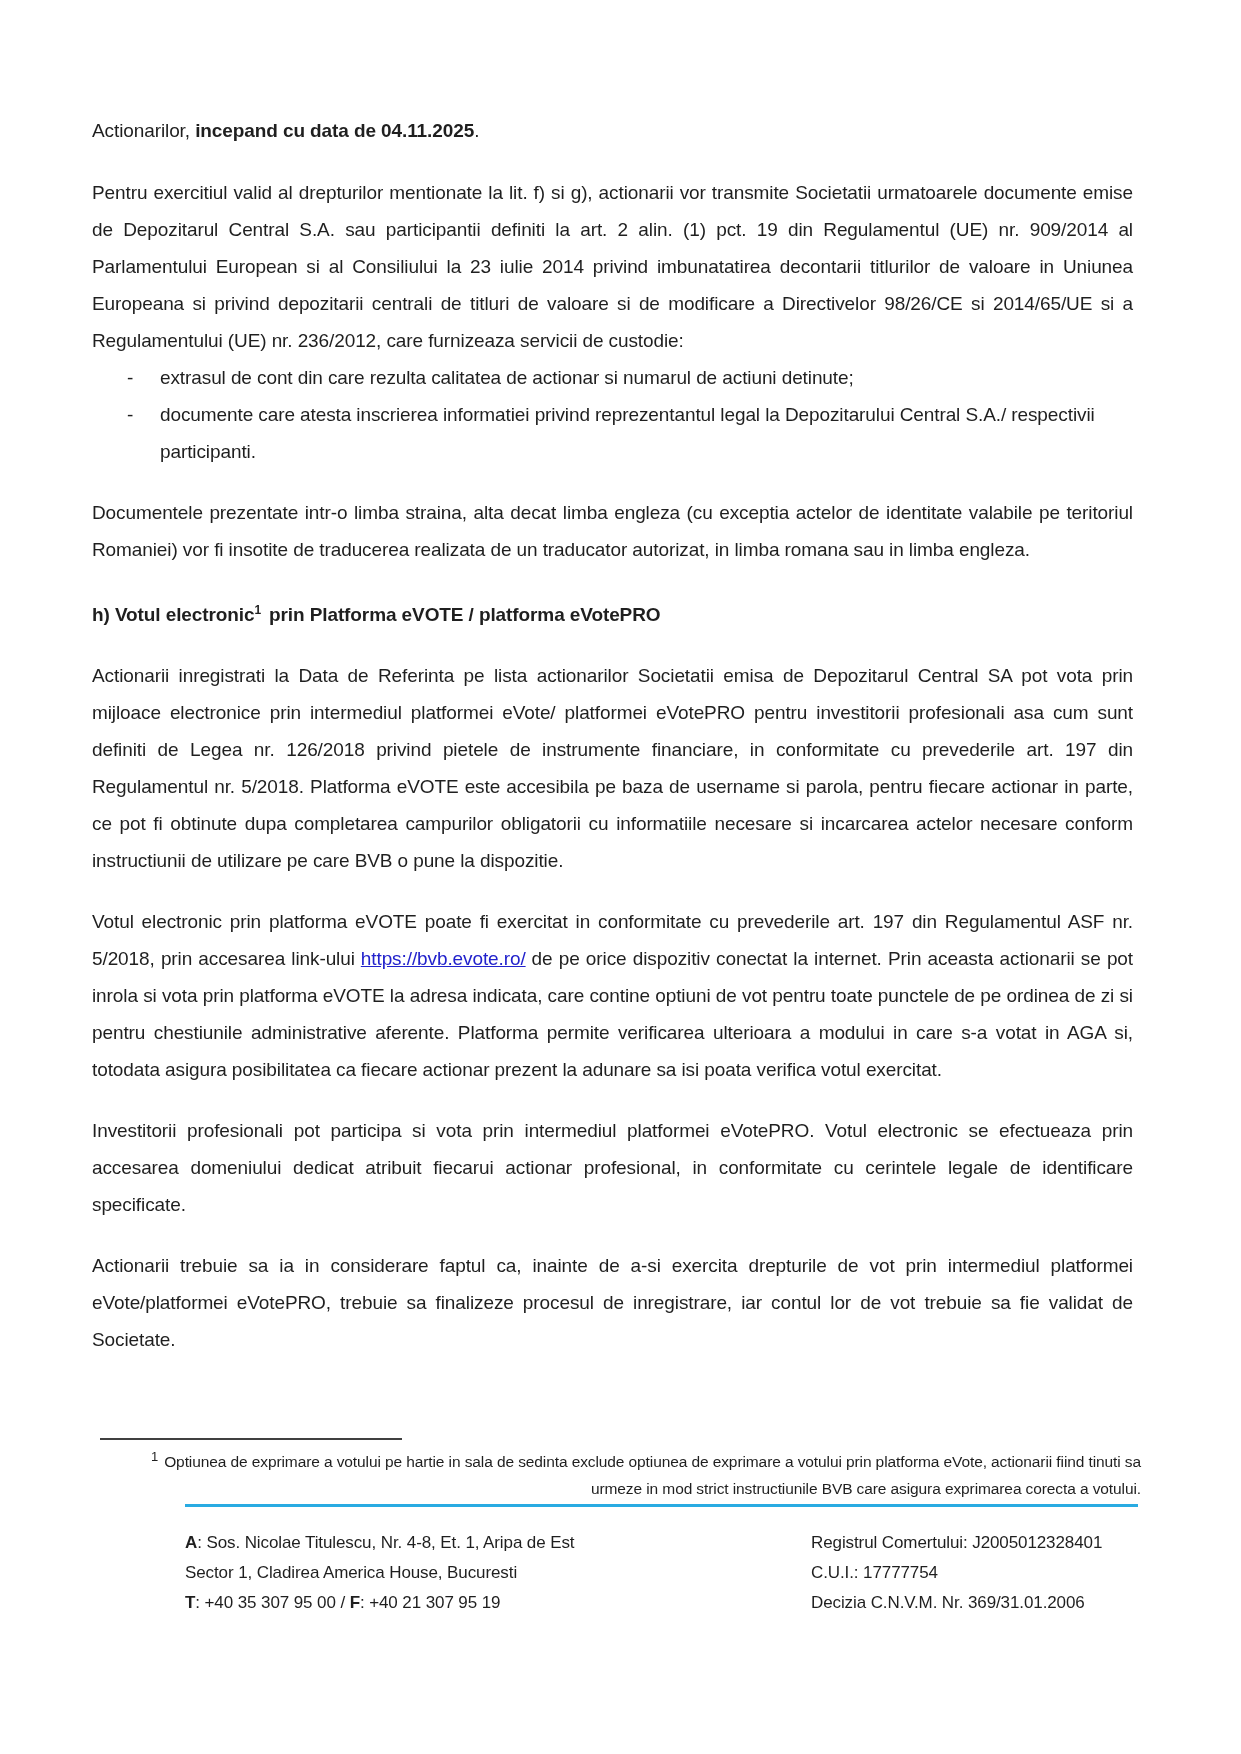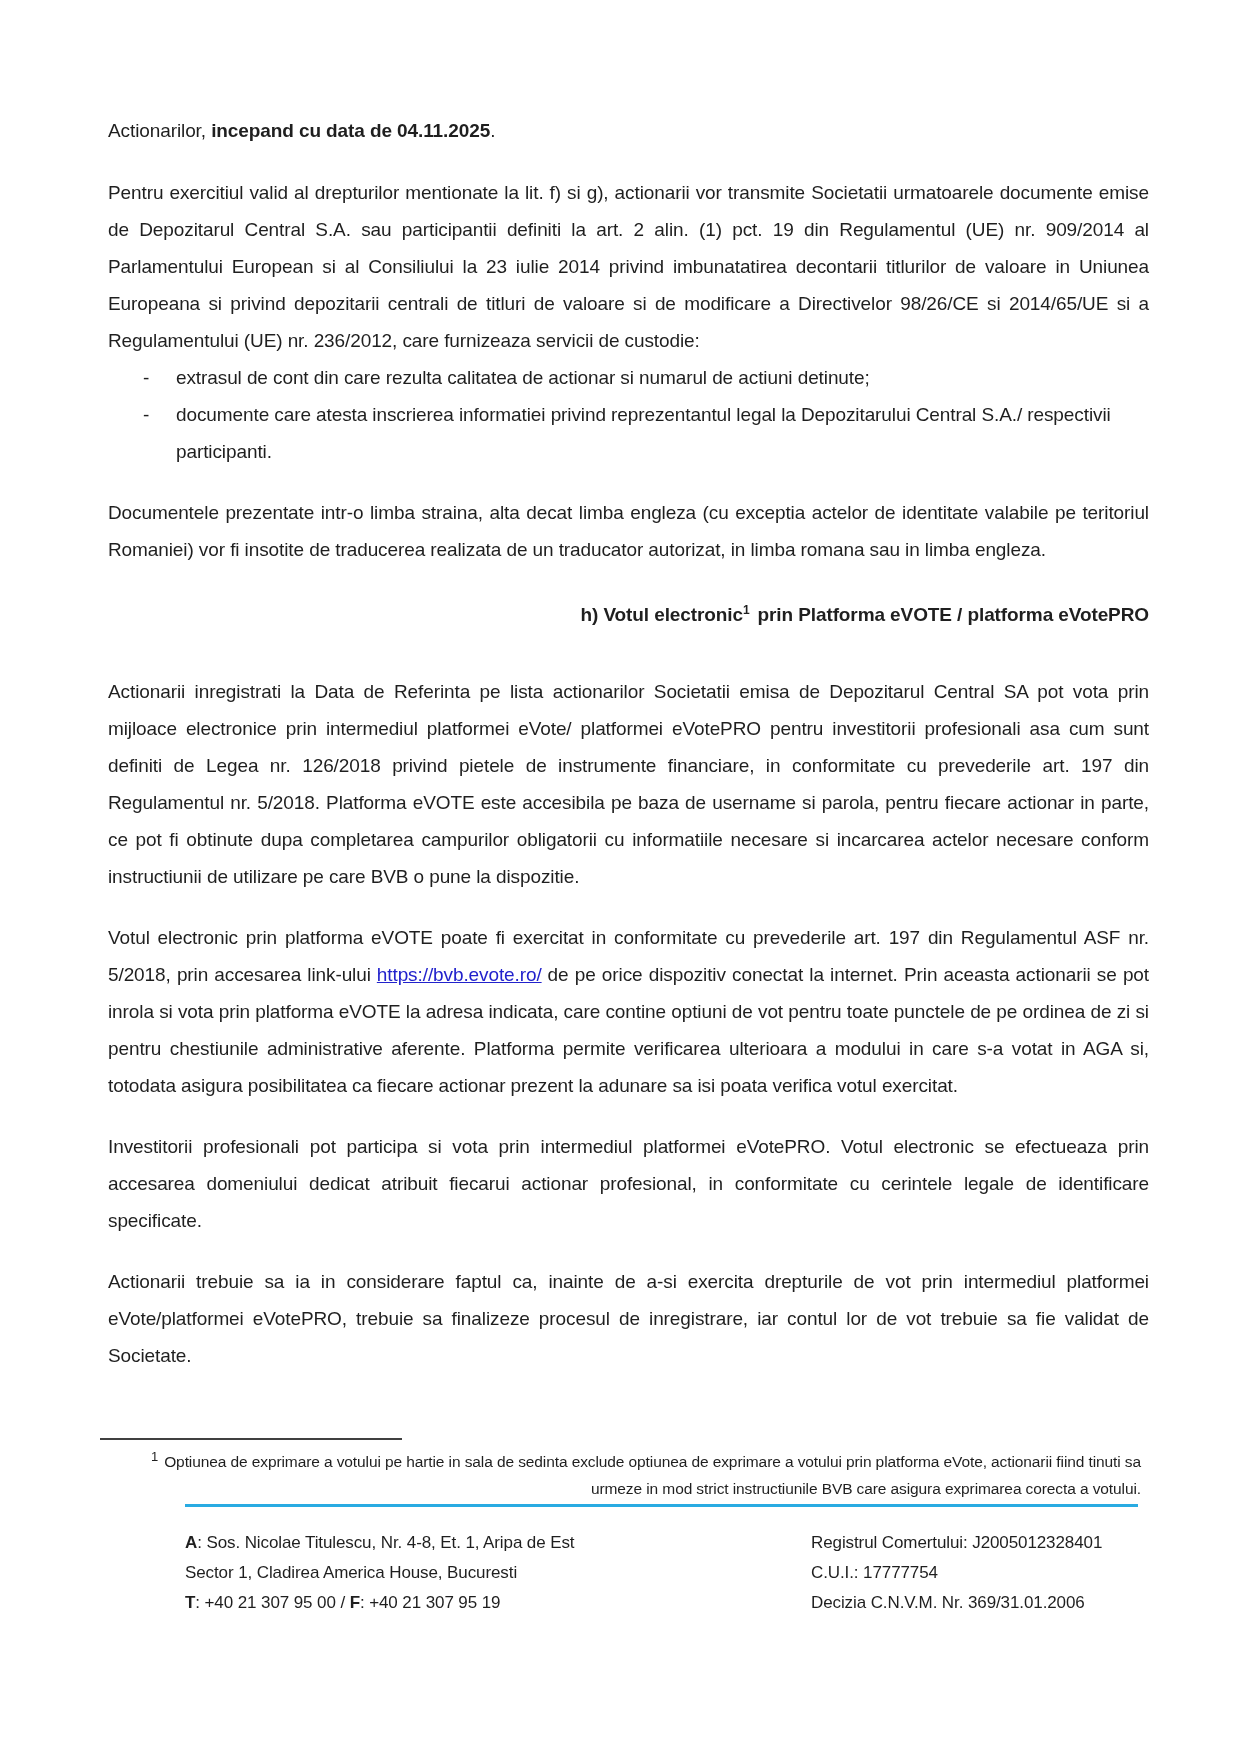--- a/index.html
+++ b/index.html
@@ -15,21 +15,21 @@
   .page {
     position: absolute;
     top: 0; left: 0;
     width: 1241px;
     height: 1754px;
     background: #ffffff;
   }
   .content {
     position: absolute;
     top: 112px;
-    left: 108px;
+    left: 92px;
     width: 1041px;
   }
   .para {
     font-size: 19px;
     line-height: 37px;
     text-align: justify;
     letter-spacing: -0.1px;
     margin-bottom: 24px;
   }
   .para.first { margin-bottom: 25px; text-align: left; }
@@ -49,22 +49,22 @@
     position: absolute;
     left: 35px;
     top: 0;
   }
   .heading {
     font-size: 19px;
     line-height: 37px;
     font-weight: 700;
     letter-spacing: -0.1px;
     margin-top: 28px;
-    margin-bottom: 40px;
-    text-align: right;
+    margin-bottom: 24px;
+    text-align: left;
   }
   .heading sup {
     font-size: 12px;
     line-height: 0;
     vertical-align: super;
     margin-right: 8px;
   }
   .link {
     color: #2222cc;
     padding: 0 6px;
@@ -153,21 +153,21 @@
     <div class="footnote-rule"></div>
     <div class="footnote-text"><sup>1</sup><span>Optiunea de exprimare a votului pe hartie in sala de sedinta exclude optiunea de exprimare a votului prin platforma eVote, actionarii fiind tinuti sa urmeze in mod strict instructiunile BVB care asigura exprimarea corecta a votului.</span></div>
   </div>
 
   <div class="accent-line"></div>
 
   <div class="footer">
     <div class="footer-col left">
       <div><strong>A</strong><span>: Sos. Nicolae Titulescu, Nr. 4-8, Et. 1, Aripa de Est</span></div>
       <div>Sector 1, Cladirea America House, Bucuresti</div>
-      <div><strong>T</strong><span>: +40 21 307 95 00 / </span><strong>F</strong><span>: +40 21 307 95 19</span></div>
+      <div><strong>T</strong><span>: +40 35 307 95 00 / </span><strong>F</strong><span>: +40 21 307 95 19</span></div>
     </div>
     <div class="footer-col right">
       <div>Registrul Comertului: J2005012328401</div>
       <div>C.U.I.: 17777754</div>
       <div>Decizia C.N.V.M. Nr. 369/31.01.2006</div>
     </div>
   </div>
 
 </div>
 

